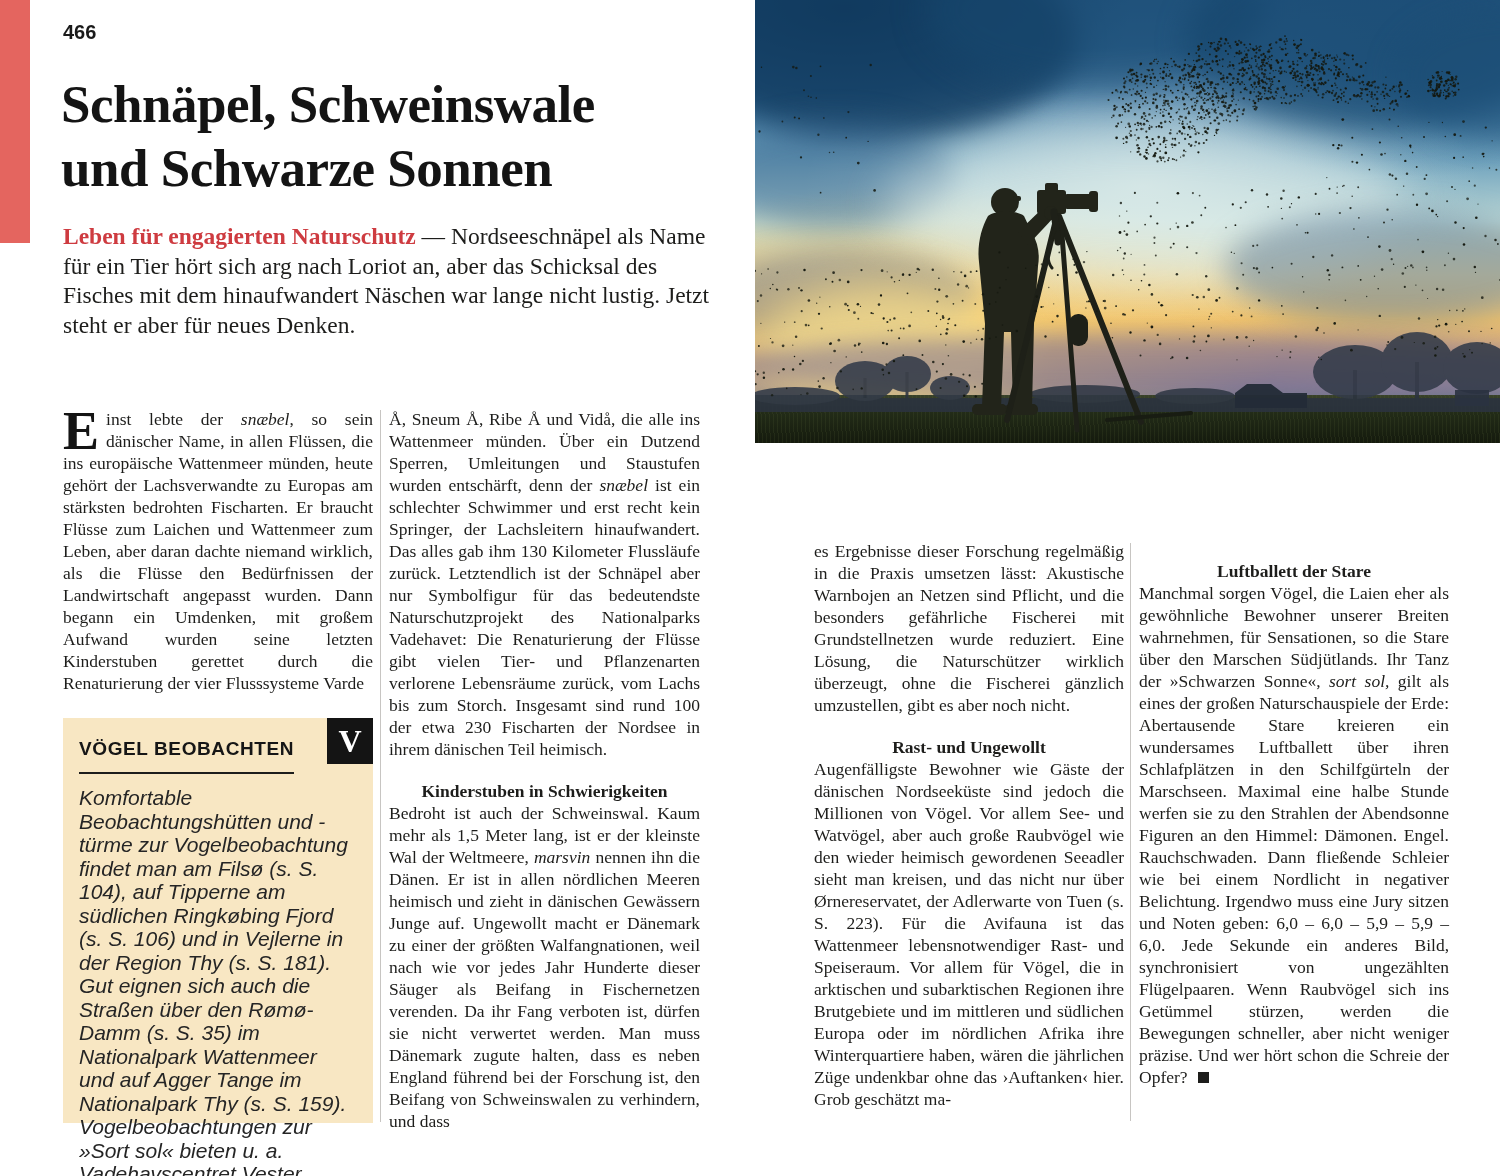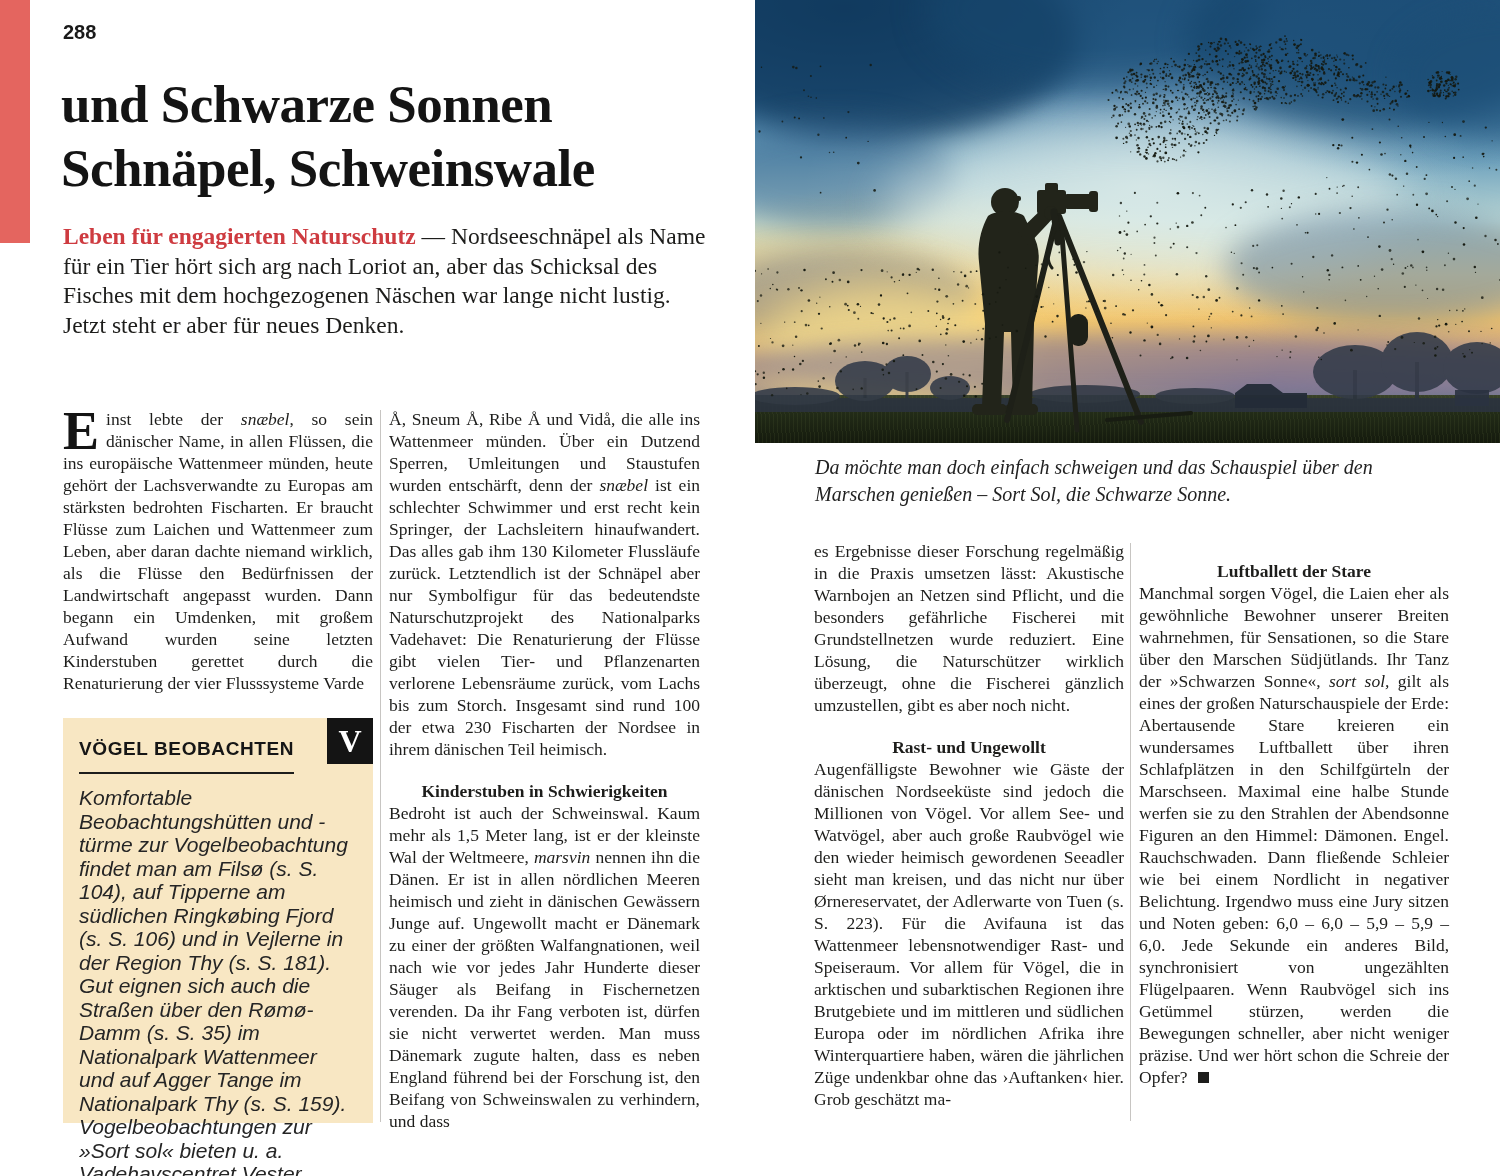--- a/index.html
+++ b/index.html
@@ -50,28 +50,28 @@
   .caption{position:absolute;left:815px;top:454px;width:600px;
            font-style:italic;font-size:20px;line-height:26.5px;color:#222;}
 </style>
 </head>
 <body>
 
 <div class="page">
 
   <div class="red-bar" style="background: rgb(228, 101, 95);"></div>
 
-  <div class="pageno">288</div>
+  <div class="pageno">466</div>
 
   <div class="title">
+    <div>Schnäpel, Schweinswale</div>
     <div>und Schwarze Sonnen</div>
-    <div>Schnäpel, Schweinswale</div>
   </div>
 
-  <div class="lead"><span class="lead-intro" style="color: rgb(206, 59, 64);">Leben für engagierten Naturschutz</span><span> — </span><span>Nordseeschnäpel als Name für ein Tier hört sich arg nach Loriot an, aber das Schicksal des Fisches mit dem hochgezogenen Näschen war lange nicht lustig. Jetzt steht er aber für neues Denken.</span></div>
+  <div class="lead"><span class="lead-intro" style="color: rgb(206, 59, 64);">Leben für engagierten Naturschutz</span><span> — </span><span>Nordseeschnäpel als Name für ein Tier hört sich arg nach Loriot an, aber das Schicksal des Fisches mit dem hinaufwandert Näschen war lange nicht lustig. Jetzt steht er aber für neues Denken.</span></div>
 
   <div class="photo">
     <div class="cloud" style="left:-70px;top:-60px;width:390px;height:200px;background:rgba(16,58,94,.75);filter:blur(14px);"></div>
     <div class="cloud" style="left:170px;top:-70px;width:340px;height:160px;background:rgba(24,72,110,.6);filter:blur(16px);"></div>
     <div class="cloud" style="left:430px;top:-50px;width:370px;height:180px;background:rgba(20,68,106,.55);filter:blur(14px);"></div>
     <div class="cloud" style="left:640px;top:10px;width:230px;height:130px;background:rgba(28,78,118,.5);filter:blur(14px);"></div>
     <div class="cloud" style="left:-40px;top:120px;width:240px;height:110px;background:rgba(55,100,140,.45);filter:blur(14px);"></div>
     <div class="cloud" style="left:130px;top:130px;width:520px;height:150px;background:rgba(226,239,236,.5);filter:blur(22px);"></div>
     <div class="cloud" style="left:470px;top:210px;width:330px;height:115px;background:rgba(92,122,150,.5);filter:blur(14px);"></div>
     <div class="cloud" style="left:-50px;top:250px;width:270px;height:95px;background:rgba(108,122,148,.5);filter:blur(12px);"></div>
@@ -1950,21 +1950,20 @@
           <circle cx="103.3" cy="163.1" r="1.38" opacity="0.87"></circle>
           <circle cx="44.1" cy="118.4" r="0.93" opacity="0.92"></circle>
           <circle cx="119.6" cy="190.4" r="1.32" opacity="0.86"></circle>
           <circle cx="38.3" cy="67.1" r="1.32" opacity="0.77"></circle>
           <circle cx="27.4" cy="121.5" r="0.90" opacity="0.76"></circle>
           <circle cx="49.0" cy="90.2" r="0.99" opacity="0.71"></circle>
         </g>
     </svg>
   </div>
 
-  <div class="caption">Da möchte man doch einfach schweigen und das Schauspiel über den Marschen genießen – Sort Sol, die Schwarze Sonne.</div>
 
   <div class="col" style="left:63px;top:408px;width:310px;height:296px;">
       <p><span class="dropcap">E</span><span>inst lebte der </span><i>snæbel</i><span>, so sein dänischer Name, in allen Flüssen, die ins europäische Wattenmeer münden, heute gehört der Lachsverwandte zu Europas am stärksten bedrohten Fischarten. Er braucht Flüsse zum Laichen und Wattenmeer zum Leben, aber daran dachte niemand wirklich, als die Flüsse den Bedürfnissen der Landwirtschaft angepasst wurden. Dann begann ein Umdenken, mit großem Aufwand wurden seine letzten Kinderstuben gerettet durch die Renaturierung der vier Flusssysteme Varde</span></p>
     </div>
   <div class="vrule" style="left:380px;top:410px;height:712px;"></div>
   <div class="col" style="left:389px;top:408px;width:311px;height:720px;">
       <p><span>Å, Sneum Å, Ribe Å und Vidå, die alle ins Wattenmeer münden. Über ein Dutzend Sperren, Umleitungen und Staustufen wurden entschärft, denn der </span><i>snæbel</i><span> ist ein schlechter Schwimmer und erst recht kein Springer, der Lachsleitern hinaufwandert. Das alles gab ihm 130 Kilometer Flussläufe zurück. Letztendlich ist der Schnäpel aber nur Symbolfigur für das bedeutendste Naturschutzprojekt des Nationalparks Vadehavet: Die Renaturierung der Flüsse gibt vielen Tier- und Pflanzenarten verlorene Lebensräume zurück, vom Lachs bis zum Storch. Insgesamt sind rund 100 der etwa 230 Fischarten der Nordsee in ihrem dänischen Teil heimisch.</span></p>
       <h3><span>Kinderstuben in Schwierigkeiten</span></h3>
       <p><span>Bedroht ist auch der Schweinswal. Kaum mehr als 1,5 Meter lang, ist er der kleinste Wal der Weltmeere, </span><i>marsvin</i><span> nennen ihn die Dänen. Er ist in allen nördlichen Meeren heimisch und zieht in dänischen Gewässern Junge auf. Ungewollt macht er Dänemark zu einer der größten Walfangnationen, weil nach wie vor jedes Jahr Hunderte dieser Säuger als Beifang in Fischernetzen verenden. Da ihr Fang verboten ist, dürfen sie nicht verwertet werden. Man muss Dänemark zugute halten, dass es neben England führend bei der Forschung ist, den Beifang von Schweinswalen zu verhindern, und dass</span></p>
     </div>

